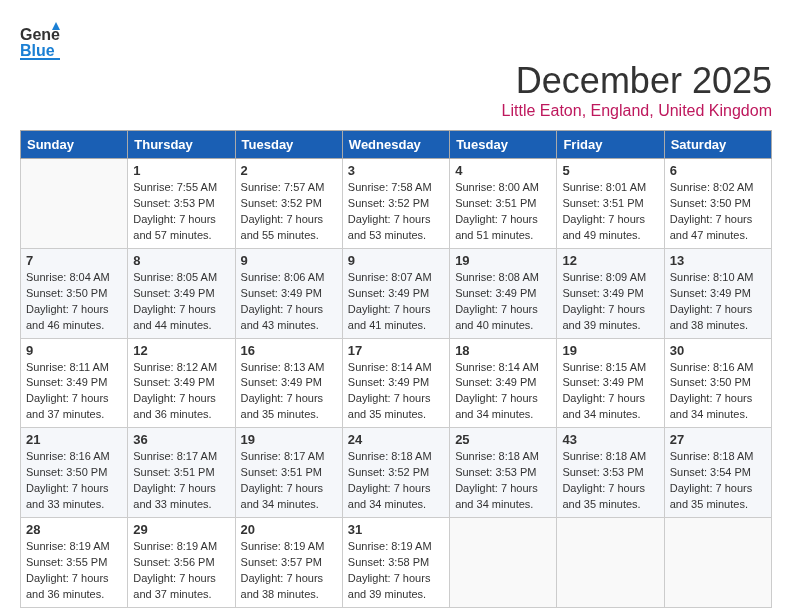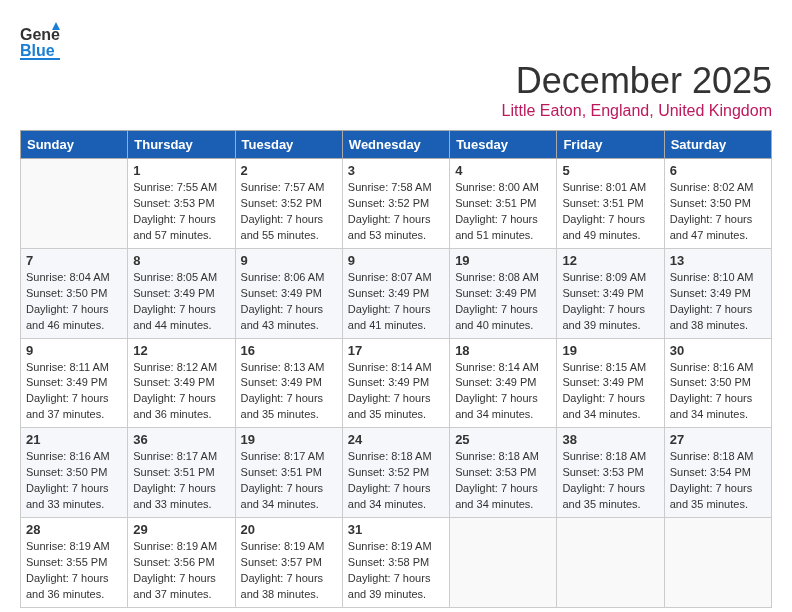--- a/index.html
+++ b/index.html
@@ -215,21 +215,21 @@
         </td>
         <td>
           <div class="day-num">24</div>
           <div class="cell-info">Sunrise: 8:18 AM<br>Sunset: 3:52 PM<br>Daylight: 7 hours and 34 minutes.</div>
         </td>
         <td>
           <div class="day-num">25</div>
           <div class="cell-info">Sunrise: 8:18 AM<br>Sunset: 3:53 PM<br>Daylight: 7 hours and 34 minutes.</div>
         </td>
         <td>
-          <div class="day-num">38</div>
+          <div class="day-num">43</div>
           <div class="cell-info">Sunrise: 8:18 AM<br>Sunset: 3:53 PM<br>Daylight: 7 hours and 35 minutes.</div>
         </td>
         <td>
           <div class="day-num">27</div>
           <div class="cell-info">Sunrise: 8:18 AM<br>Sunset: 3:54 PM<br>Daylight: 7 hours and 35 minutes.</div>
         </td>
       </tr>
       <tr>
         <td>
           <div class="day-num">28</div>

